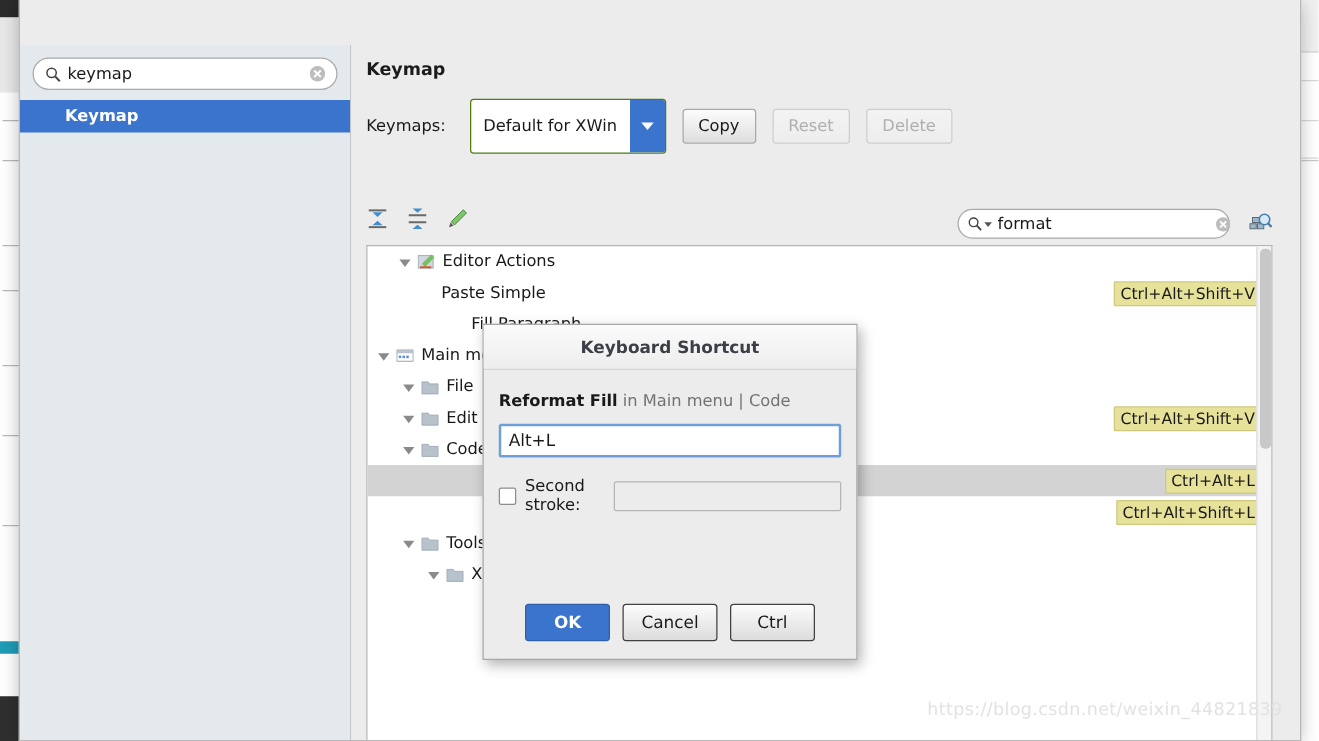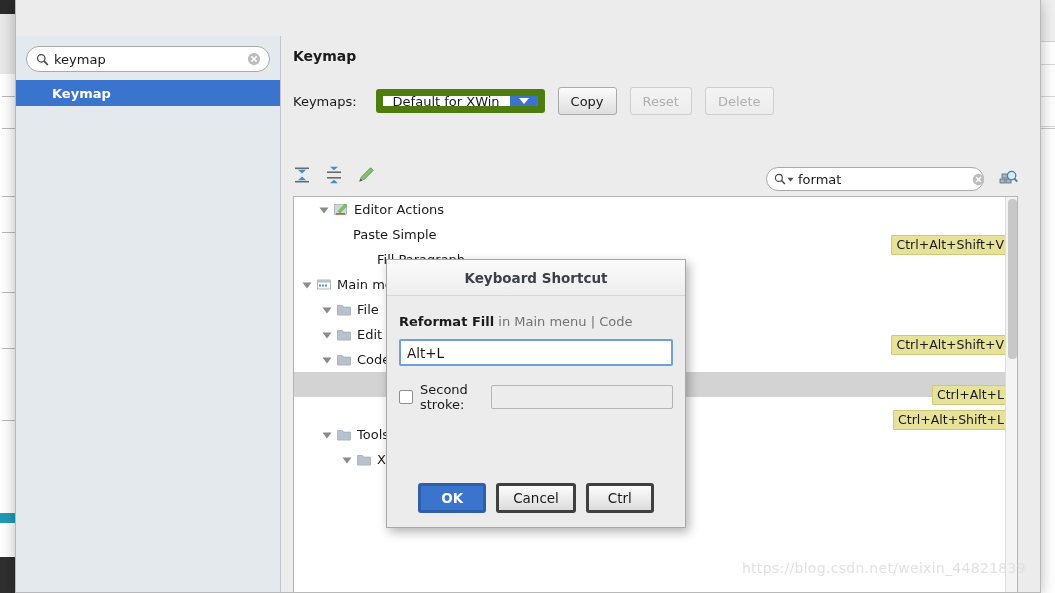--- a/index.html
+++ b/index.html
@@ -76,22 +76,22 @@
     background:#3b74cd; cursor:pointer;
   }
 
   
   #pane { flex:1; position:relative; background:#ececec; }
   #pane-title { position:absolute; left:12px; top:12px; font-size:14px; font-weight:bold; color:#1b1b1b; }
 
   #keymap-row { position:absolute; left:12px; top:50px; right:10px; height:30px; display:flex; align-items:center; }
   #keymap-row .lbl { font-size:13px; color:#1a1a1a; margin-right:19px; }
   .combo {
-    display:flex; align-items:stretch; height:24px;
-    border:7px solid #4d7c0f; border-radius:3px; background:#fff; overflow:hidden;
+    display:flex; align-items:stretch; height:44px;
+    border:1px solid #4d7c0f; border-radius:3px; background:#fff; overflow:hidden;
   }
   .combo .val { display:flex; align-items:center; padding:0 10px; font-size:13px; color:#1a1a1a; min-width:122px;}
   .combo .arrow {
     width:28px; background:#3b74cd; display:flex; align-items:center; justify-content:center;
     border-left:1px solid #3b74cd;
   }
   .combo .arrow::after { content:""; border-left:5px solid transparent; border-right:5px solid transparent; border-top:6px solid #fff; }
 
   .btn {
     height:28px; min-width:58px; margin-left:13px;
@@ -135,21 +135,20 @@
   .row.selected { background:#d3d3d3; }
   .tri { width:10px; height:10px; flex:none; margin-right:5px; }
   .tri.hidden { visibility:hidden; }
   .ficon { width:14px; height:13px; flex:none; margin-right:6px; }
   .ficon.hidden { visibility:hidden; }
   .shortcut {
     position:absolute; right:8px; top:3px;
     background:#e7e29a; border:1px solid #cfc97e;
     padding:0 4px; font-size:12.5px; line-height:18px; color:#1a1a1a;
     border-radius:1px;
-    margin-top:10px;
   }
   
   #tree-scroll { position:absolute; right:0; top:0; width:12px; bottom:0; background:#f4f4f4; border-left:1px solid #dcdcdc;}
   #tree-thumb { position:absolute; left:2px; top:2px; width:9px; height:160px; background:#c8c8c8; border-radius:4px; }
 
   
   #dialog {
     position:absolute; left:370px; top:259px; width:300px; height:269px;
     background:#ececec; border:1px solid #a8a8a8;
     box-shadow: 3px 4px 10px rgba(0,0,0,.30);
@@ -177,21 +176,21 @@
   }
   #second-row .lbl { font-size:13px; color:#1a1a1a; margin-right:8px; }
   #second-stroke-input {
     flex:1; height:24px; background:#ececec;
     border:1px solid #b5b5b5; border-radius:2px;
     font-family:inherit; font-size:13px; color:#1a1a1a; padding:0 5px; outline:none;
   }
   #dlg-buttons { position:absolute; left:0; right:0; bottom:14px; display:flex; justify-content:center; gap:10px; }
   .dbtn {
     height:30px; min-width:68px; padding:0 14px;
-    border:3px solid #404040; border-radius:3px;
+    border:1px solid #404040; border-radius:3px;
     background: linear-gradient(to bottom,#fcfcfc,#dcdcdc);
     font-family:inherit; font-size:13.5px; color:#1a1a1a; cursor:pointer;
   }
   .dbtn.primary {
     background:#3b74cd; border-color:#2f5fa8; color:#fff; font-weight:bold;
   }
 
   
   #watermark {
     position:absolute; right:14px; bottom:16px;

